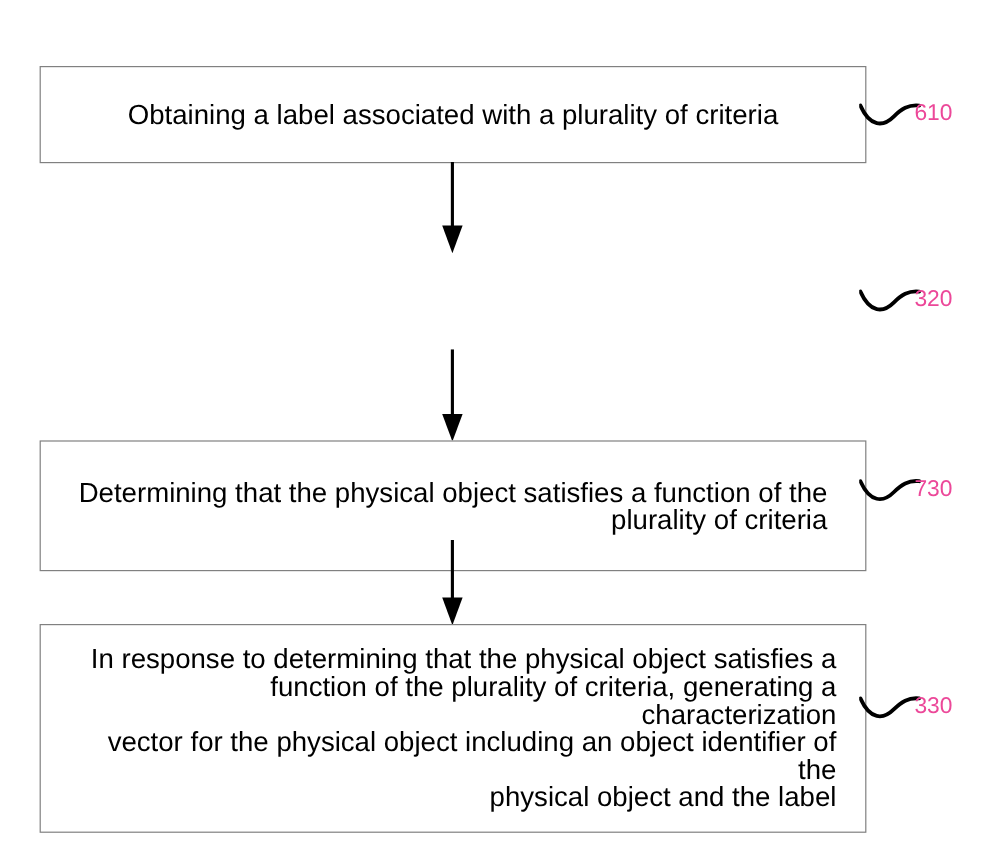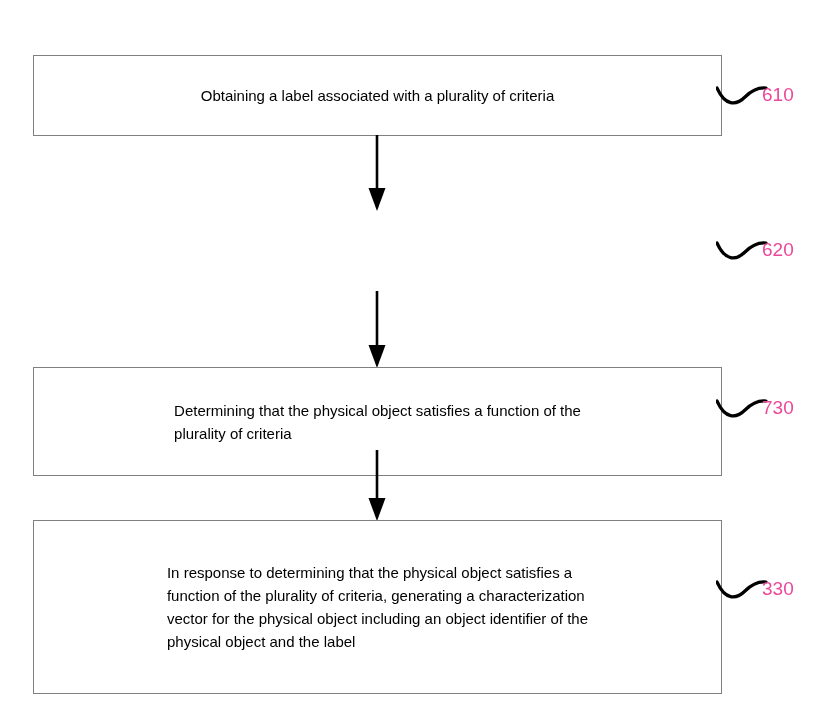--- a/index.html
+++ b/index.html
@@ -45,22 +45,22 @@
     left: 33px;
     width: 689px;
     box-sizing: border-box;
     border: 1.5px solid #808080;
     background: #ffffff;
     display: flex;
     align-items: center;
     justify-content: center;
   }
   .flow-box .box-text {
-    text-align: left;
-    font-size: 15px;
+    text-align: right;
+    font-size: 23px;
     line-height: 23px;
     color: #000000;
     padding: 0 24px;
     white-space: pre-line;
   }
 
   #box-610 { top: 55px;  height: 81px; }
   #box-620 { top: 210px; height: 82px; }
   #box-630 { top: 367px; height: 109px; }
   #box-640 { top: 520px; height: 174px; }
@@ -119,21 +119,21 @@
 
   <svg class="connector" id="connector-610-620" viewBox="0 0 50 76" preserveAspectRatio="none">
     <line x1="25" y1="0" x2="25" y2="60" stroke="#000000" stroke-width="2.6"></line>
     <polygon points="25,76 16.5,53 33.5,53" fill="#000000"></polygon>
   </svg>
 
   <div class="ref-group" id="ref-620">
     <svg class="ref-curve" viewBox="0 0 52 34">
       <path d="M1 9 C 9 27, 20 27, 29 18 C 35 12, 41 8, 50 9" fill="none" stroke="#000000" stroke-width="3.2" stroke-linecap="round"></path>
     </svg>
-    <div class="ref-label">620</div>
+    <div class="ref-label">320</div>
   </div>
 
   <svg class="connector" id="connector-620-630" viewBox="0 0 50 77" preserveAspectRatio="none">
     <line x1="25" y1="0" x2="25" y2="61" stroke="#000000" stroke-width="2.6"></line>
     <polygon points="25,77 16.5,54 33.5,54" fill="#000000"></polygon>
   </svg>
 
   <div class="flow-box" id="box-630">
     <div class="box-text">Determining that the physical object satisfies a function of the
 plurality of criteria</div>

